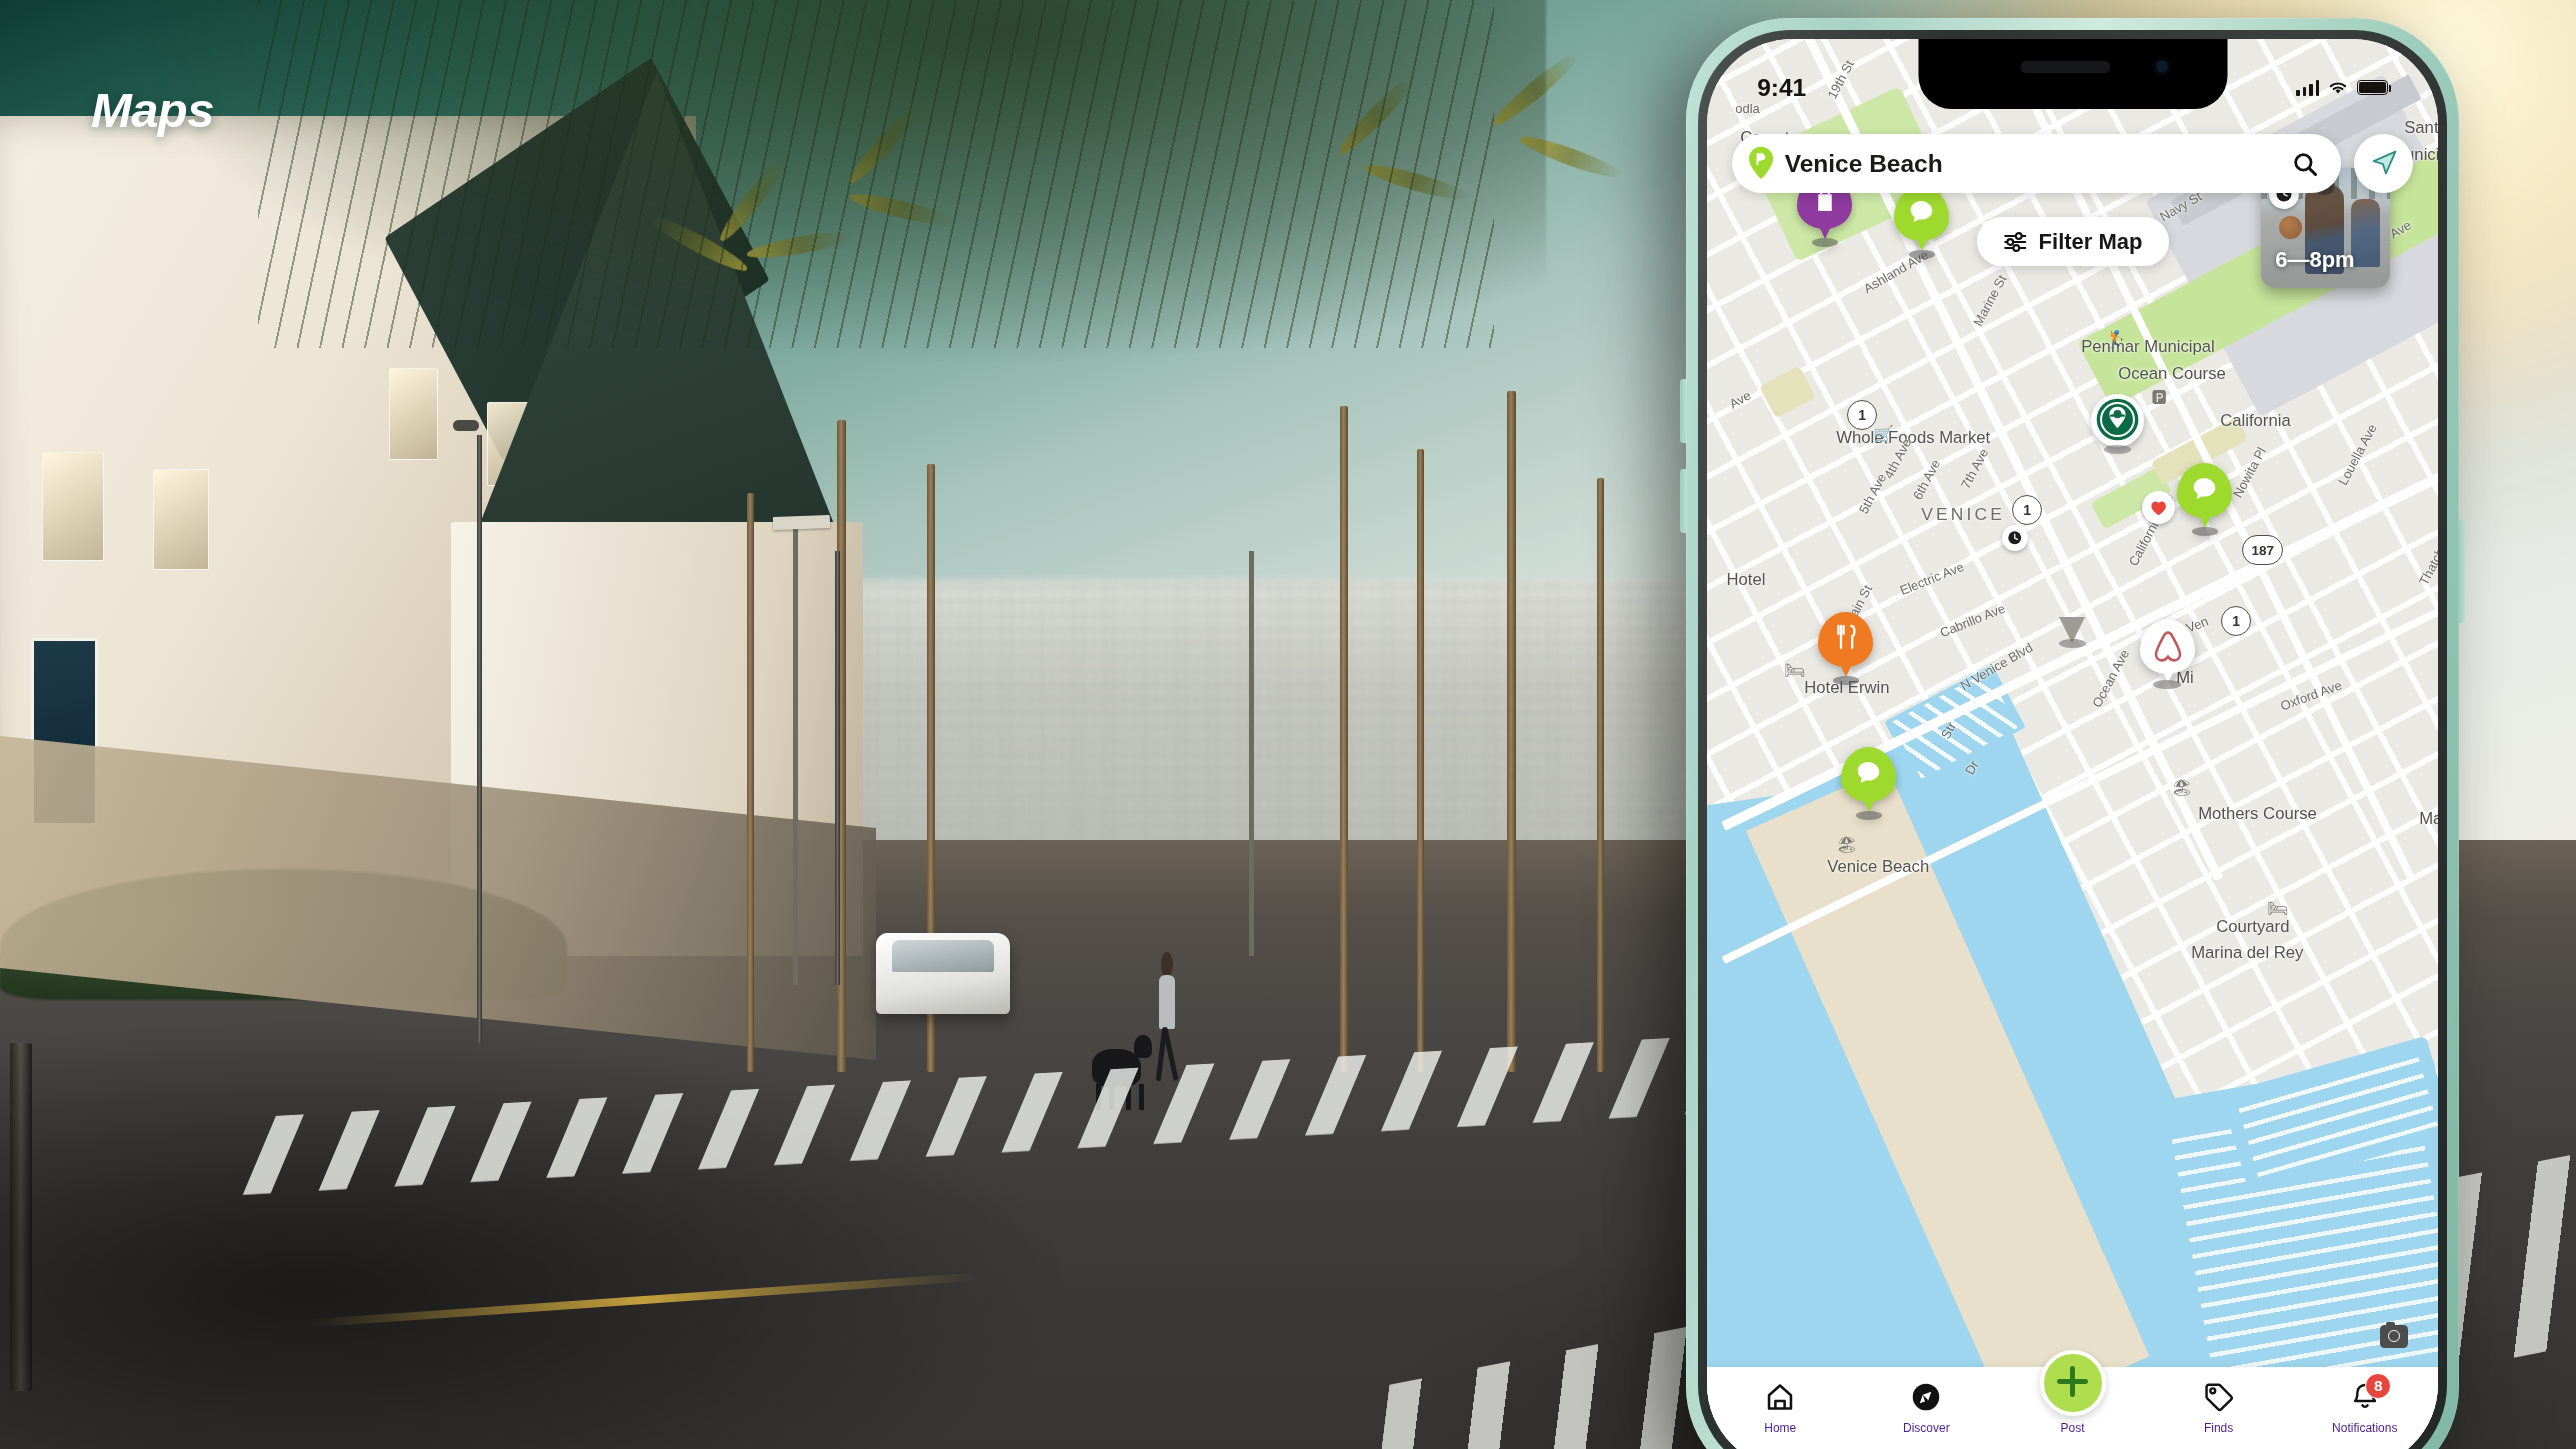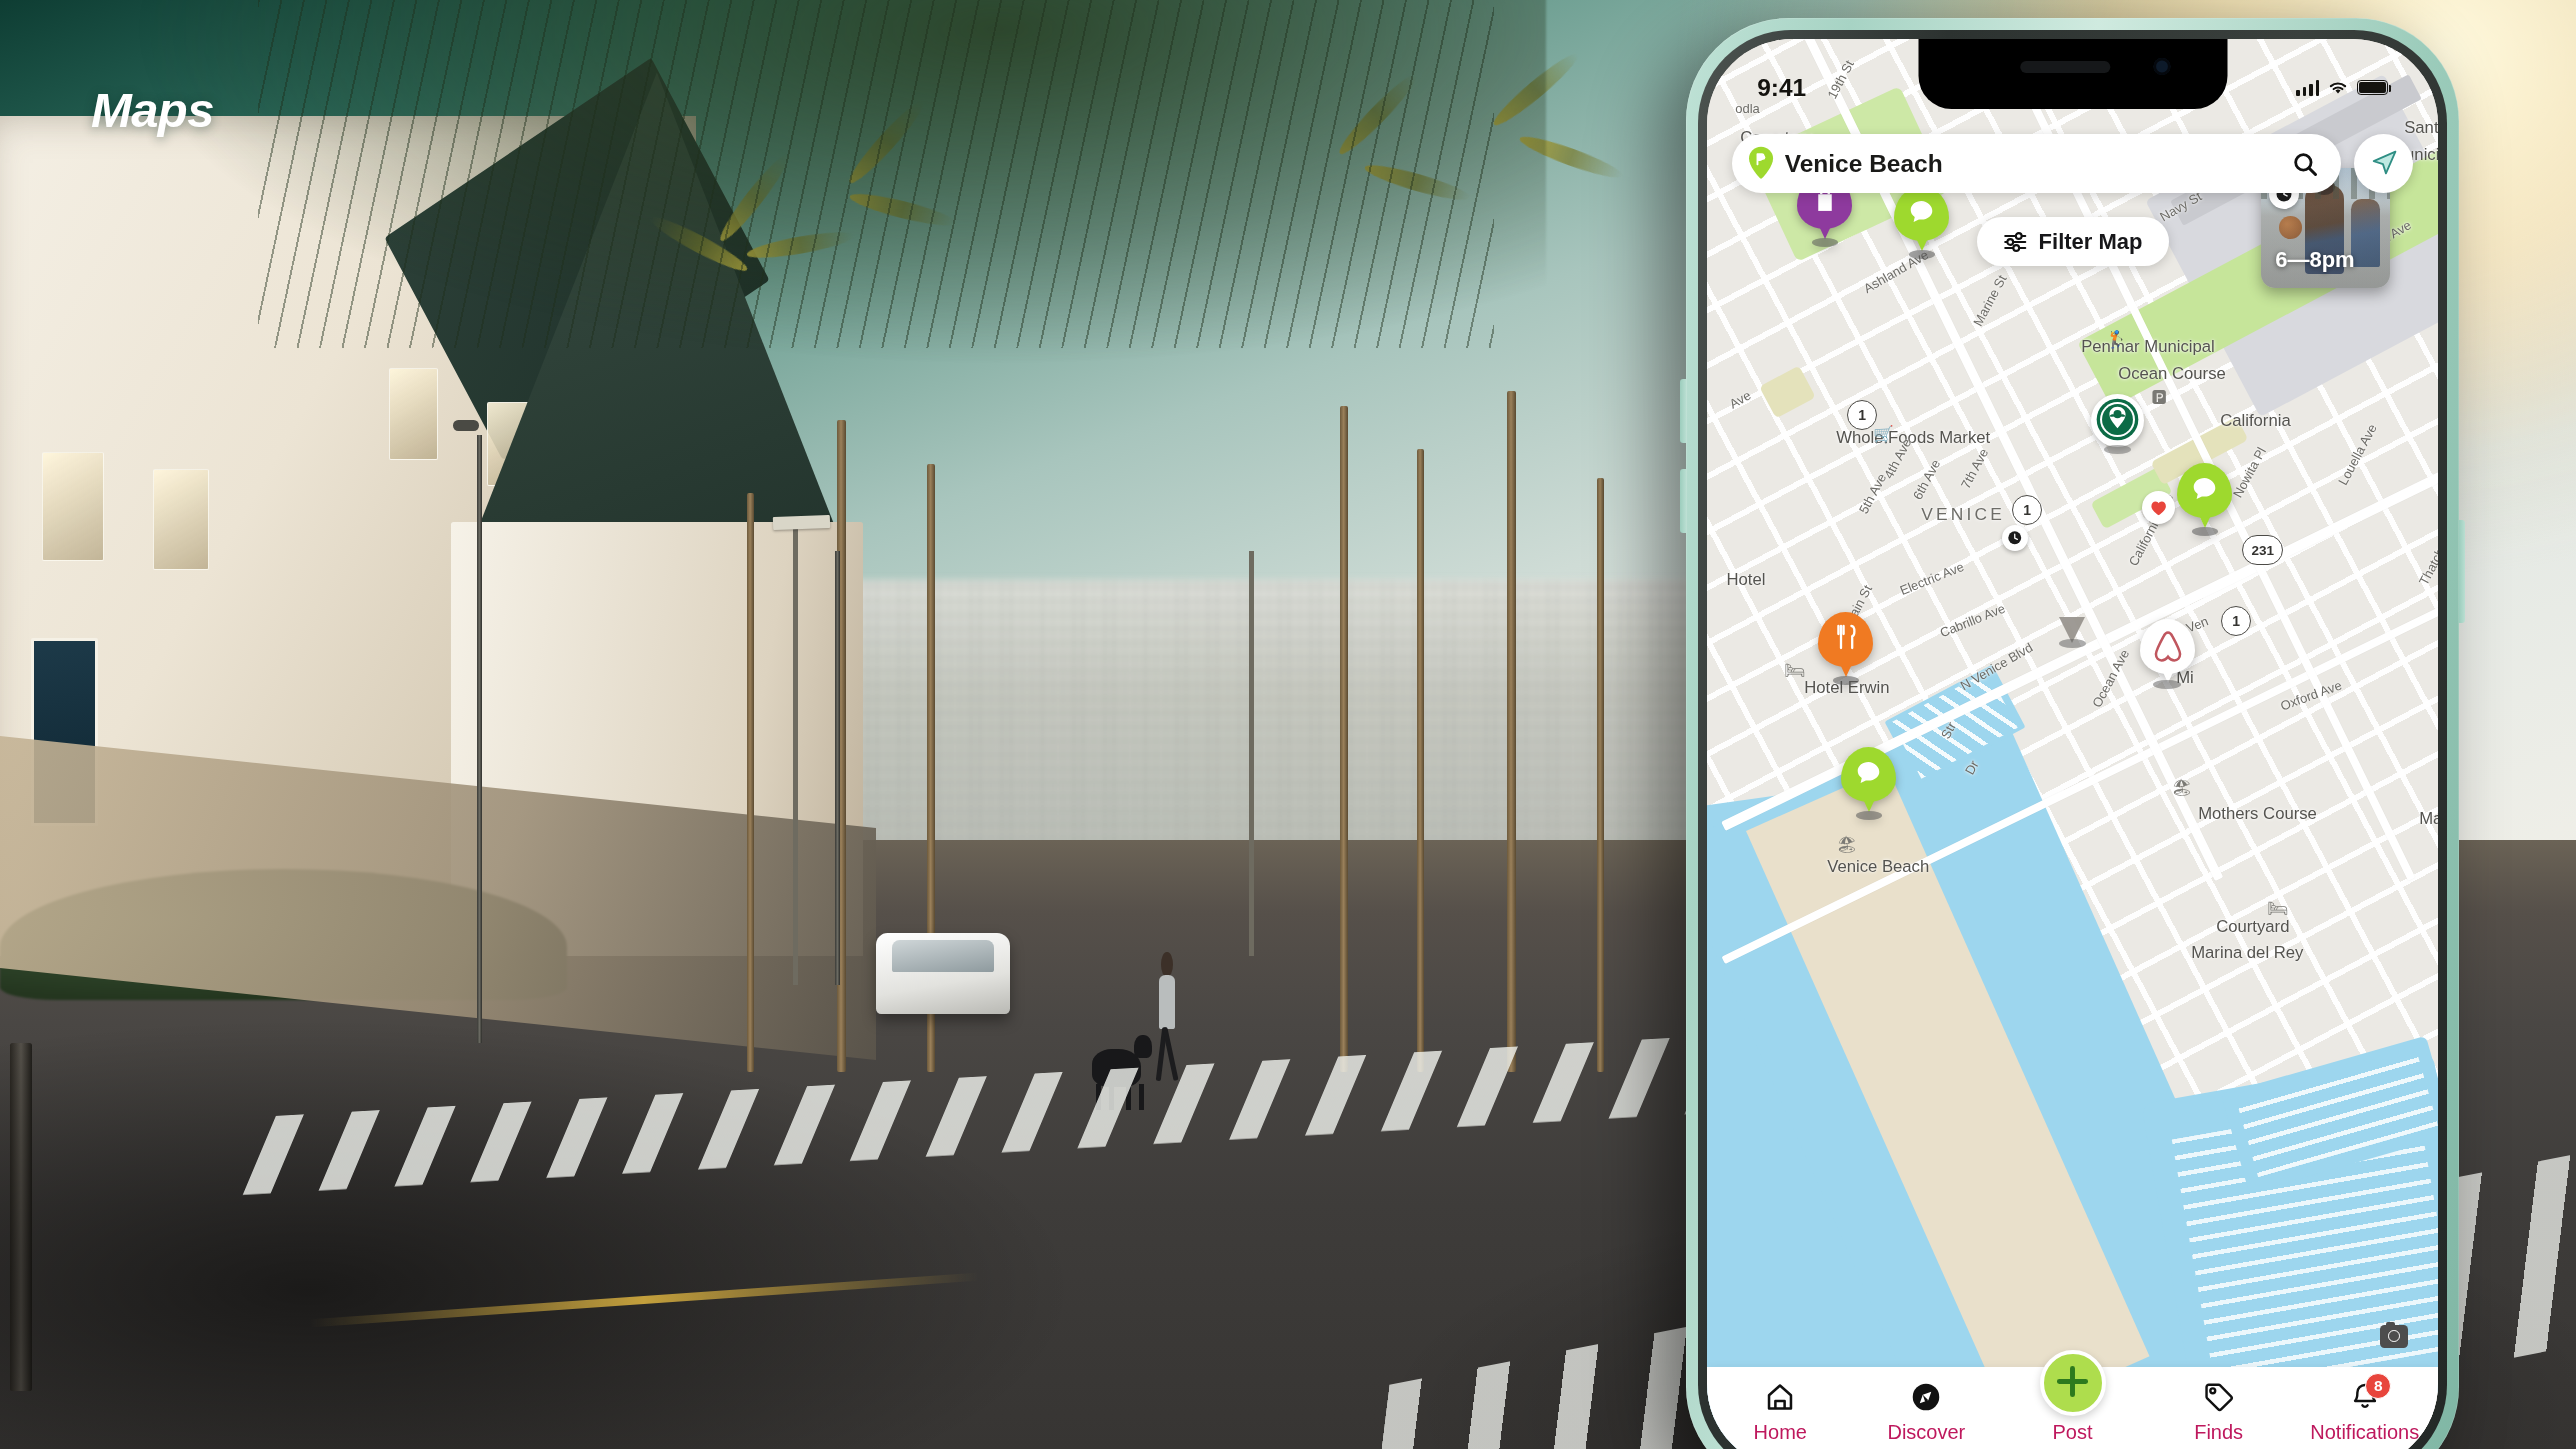--- a/index.html
+++ b/index.html
@@ -377,21 +377,21 @@
   #tabbar{
     position:absolute; left:0; right:0; bottom:0; height:102px;
     background:#fff; z-index:28;
     display:flex; align-items:flex-start; padding-top:13px;
     box-shadow:0 -1.3px 9px rgba(0,0,0,.06);
   }
   .tab{
     flex:1; display:flex; flex-direction:column; align-items:center; gap:6.4px; cursor:pointer;
     position:relative;
   }
-  .tab .lbl{ font-size:20px; color:#be185d; font-weight:500; }
+  .tab .lbl{ font-size:12px; color:#4c1d95; font-weight:500; }
   .tab .ic{ height:35px; display:flex; align-items:center; justify-content:center; position:relative; }
   #postbtn{
     position:absolute; left:50%; top:-30px; transform:translateX(-50%);
     width:66px; height:66px; border-radius:50%;
     background:#aedd4d; border:4.5px solid #fff;
     display:flex; align-items:center; justify-content:center;
     box-shadow:0 3.2px 9px rgba(0,0,0,.18);
   }
   #notif-badge{
     position:absolute; right:-11.6px; top:-6.4px;
@@ -556,21 +556,21 @@
             <div class="maplabel place" style="left: 491px; top: 765px;">Mothers Course</div>
             <div class="maplabel place" style="left: 712px; top: 770px;">Mari</div>
             <div class="maplabel place" style="left: 120px; top: 818px;">Venice Beach</div>
             <div class="maplabel place" style="left: 509px; top: 878px;">Courtyard</div>
             <div class="maplabel place" style="left: 484px; top: 904px;">Marina del Rey</div>
           </div>
         <div id="map-shields">
             <div class="shield" style="left: 140px; top: 361px;">1</div>
             <div class="shield" style="left: 305px; top: 456px;">1</div>
             <div class="shield" style="left: 514px; top: 567px;">1</div>
-            <div class="shield wide" style="left: 535px; top: 496px;">231</div>
+            <div class="shield wide" style="left: 535px; top: 496px;">187</div>
           </div>
         <div id="map-pois">
             <div class="poi-glyph" style="left: 166px; top: 386px;">🛒</div>
             <div class="poi-glyph" style="left: 399px; top: 291px;">🏌</div>
             <div class="poi-glyph" style="left: 77px; top: 622px;">🛏</div>
             <div class="poi-glyph" style="left: 560px; top: 860px;">🛏</div>
             <div class="poi-glyph" style="left: 129px; top: 796px;">🏖</div>
             <div class="poi-glyph" style="left: 464px; top: 739px;">🏖</div>
             <div class="poi-glyph" style="left: 444px; top: 348px;">🅿</div>
           </div>

